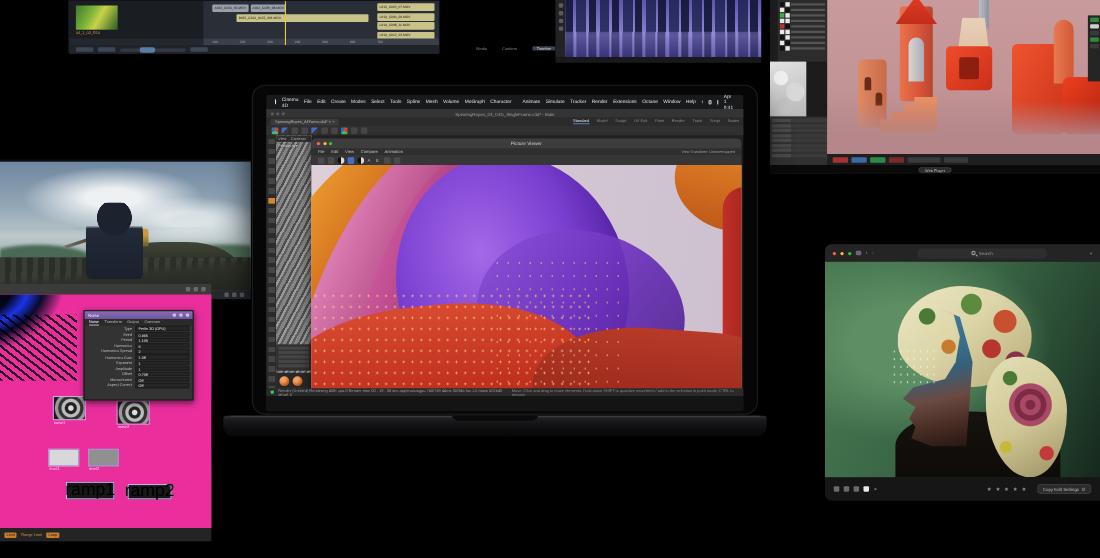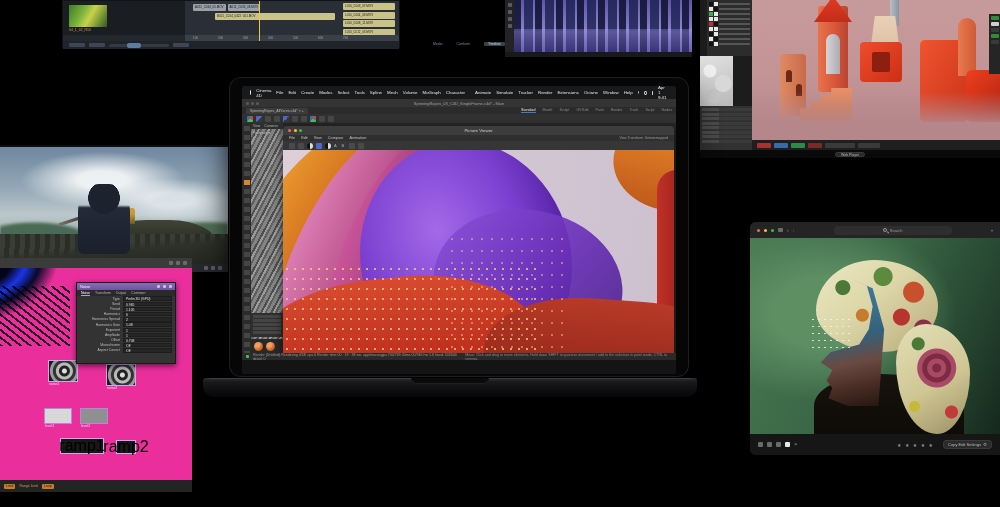--- a/index.html
+++ b/index.html
@@ -438,21 +438,21 @@
       </div>
       <div class="tdflat" style="left:80px;top:140px;width:28px;height:16px;background:#909090;">
         <span class="tag">level2</span>
       </div>
       <div class="tdramp" style="left:60px;top:170px;width:44px;height:16px;">
         <i style="background:#8a2be2;"></i>
         <i style="background:#e82222;"></i>
         <i style="background:#2244e8;"></i>
         <span class="tag">ramp1</span>
       </div>
-      <div class="tdramp" style="left:116px;top:172px;width:20px;height:14px;">
+      <div class="tdramp" style="left:116px;top:172px;width:40px;height:14px;">
         <i style="background:#8a2be2;width:7px;height:7px;"></i>
         <i style="background:#e82222;width:7px;height:7px;"></i>
         <i style="background:#2244e8;width:7px;height:7px;"></i>
         <span class="tag">ramp2</span>
       </div>
 
       <div class="abs tddlg">
         <div class="title">
           <span>Noise</span>
           <span class="sp"></span>

